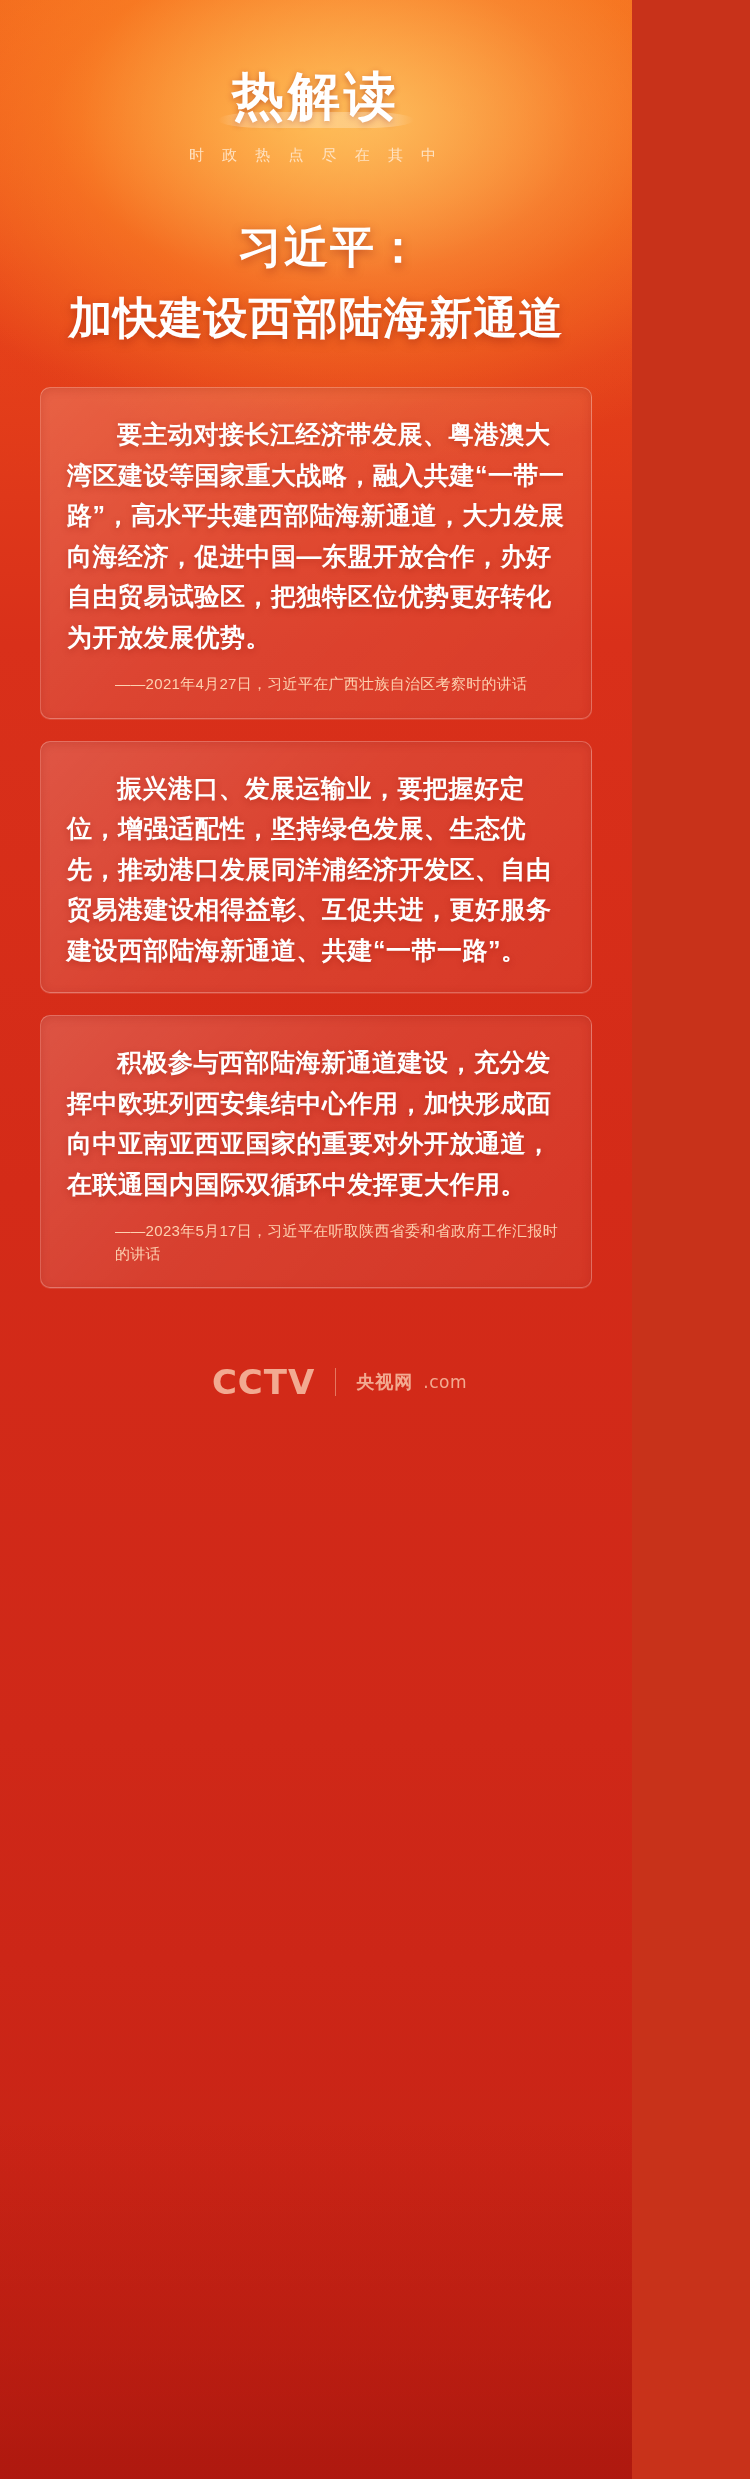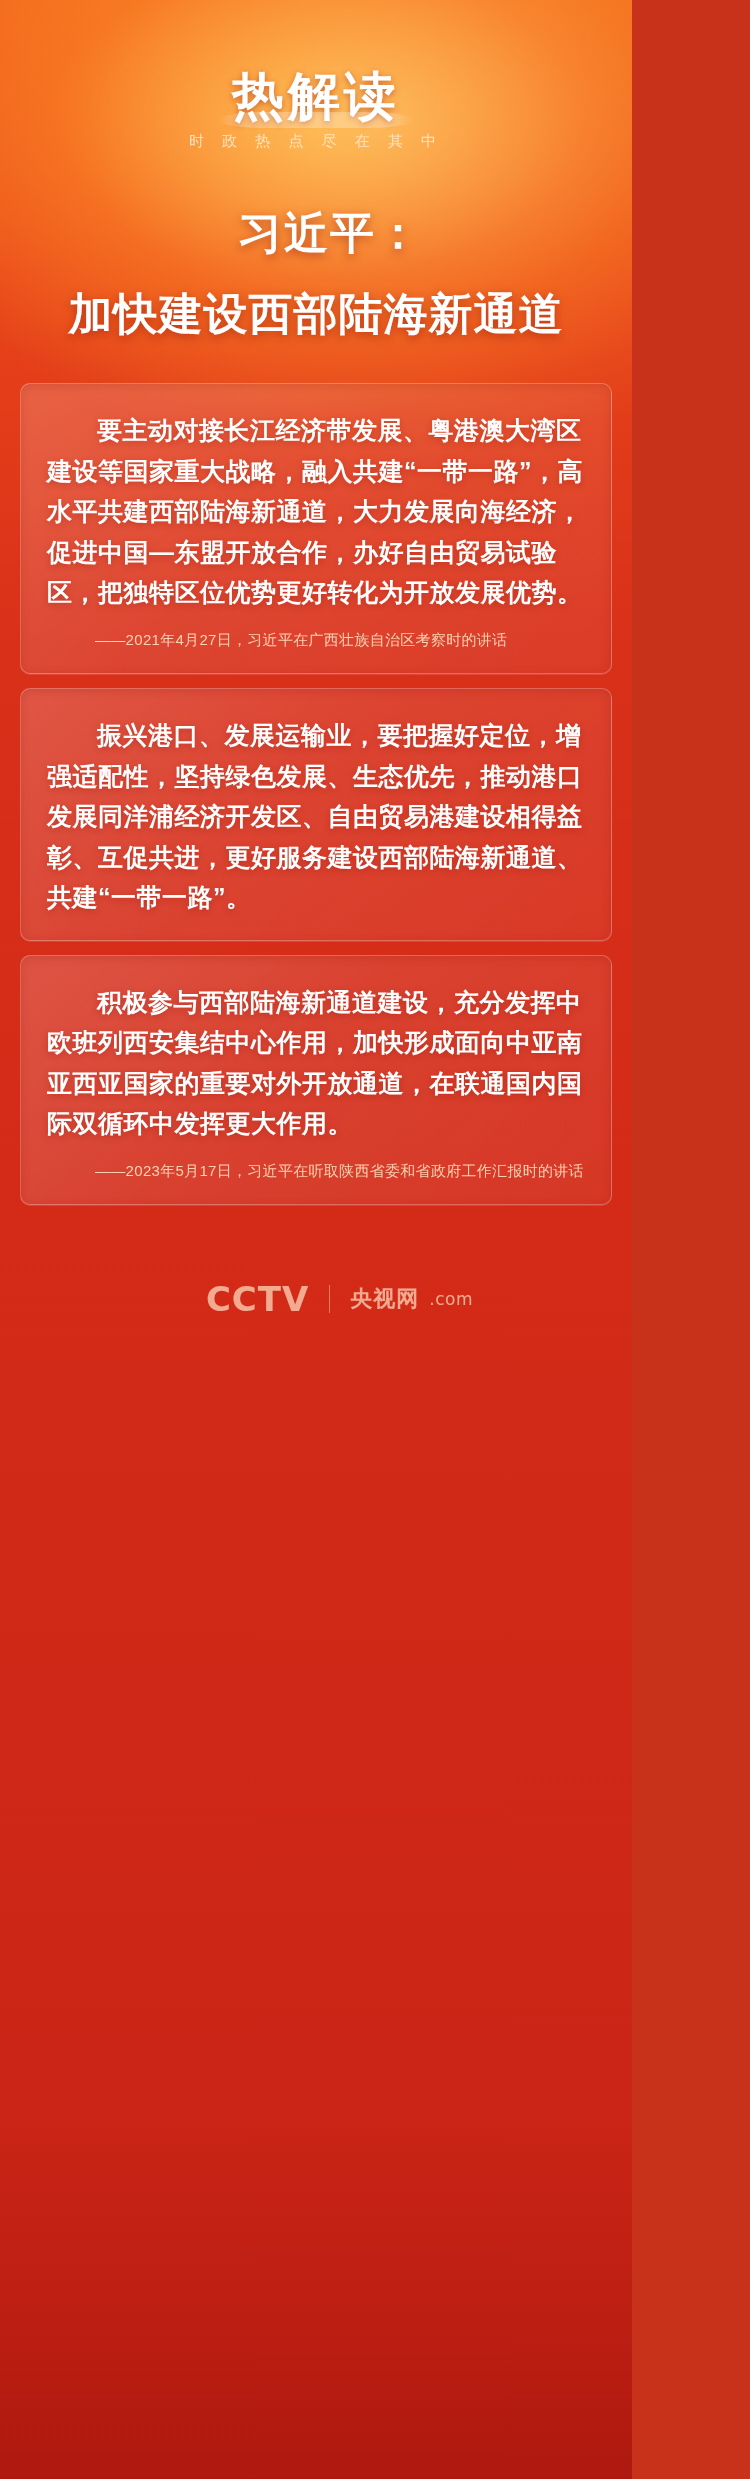--- a/index.html
+++ b/index.html
@@ -68,20 +68,21 @@
     left: -8px;
     right: -8px;
     bottom: 4px;
     height: 16px;
     background: linear-gradient(90deg, rgba(255,255,255,0) 0%, rgba(255,255,255,0.85) 12%, rgba(255,255,255,0.95) 50%, rgba(255,255,255,0.85) 88%, rgba(255,255,255,0) 100%);
     border-radius: 50%/100%;
     opacity: 0.28;
     pointer-events: none;
   }
   .brand-sub {
+    margin-top: 14px;
     font-size: 15px;
     letter-spacing: 7px;
     color: #ffe6c9;
     opacity: 0.95;
   }
 
   
   .headline {
     position: relative;
     z-index: 3;
@@ -91,36 +92,36 @@
     text-shadow: 0 3px 10px rgba(140,20,10,0.5);
   }
   .headline-line1 {
     font-size: 44px;
     font-weight: 700;
     letter-spacing: 2px;
     line-height: 1.25;
     padding-left: 28px;
   }
   .headline-line2 {
-    margin-top: 26px;
+    margin-top: 16px;
     font-size: 44px;
     font-weight: 700;
     letter-spacing: 1px;
     line-height: 1.25;
   }
 
   
   .cards {
     position: relative;
     z-index: 3;
     margin-top: 42px;
-    padding: 0 20px;
+    padding: 0 40px;
     display: flex;
     flex-direction: column;
-    gap: 14px;
+    gap: 22px;
     justify-content: flex-end;
   }
   .card {
     position: relative;
     border-radius: 10px;
     padding: 26px 26px 22px 26px;
     background: linear-gradient(135deg, rgba(255,255,255,0.19) 0%, rgba(255,255,255,0.10) 45%, rgba(255,255,255,0.06) 100%);
     border: 1px solid rgba(255,255,255,0.22);
     box-shadow: 0 2px 10px rgba(130,18,10,0.18) inset, 0 1px 0 rgba(255,255,255,0.12);
   }
@@ -168,21 +169,21 @@
     letter-spacing: 1px;
     color: #ffdcc0;
   }
   .cctv-divider {
     width: 1px;
     height: 28px;
     background: rgba(255,220,192,0.6);
     margin: 0 10px;
   }
   .cctv-cn {
-    font-size: 22px;
+    font-size: 18px;
     font-weight: 700;
     color: #ffdcc0;
     letter-spacing: 1px;
     text-align: right;
   }
   .cctv-dotcom {
     font-family: "DejaVu Sans", sans-serif;
     font-size: 17px;
     color: #ffdcc0;
     letter-spacing: 0.5px;

